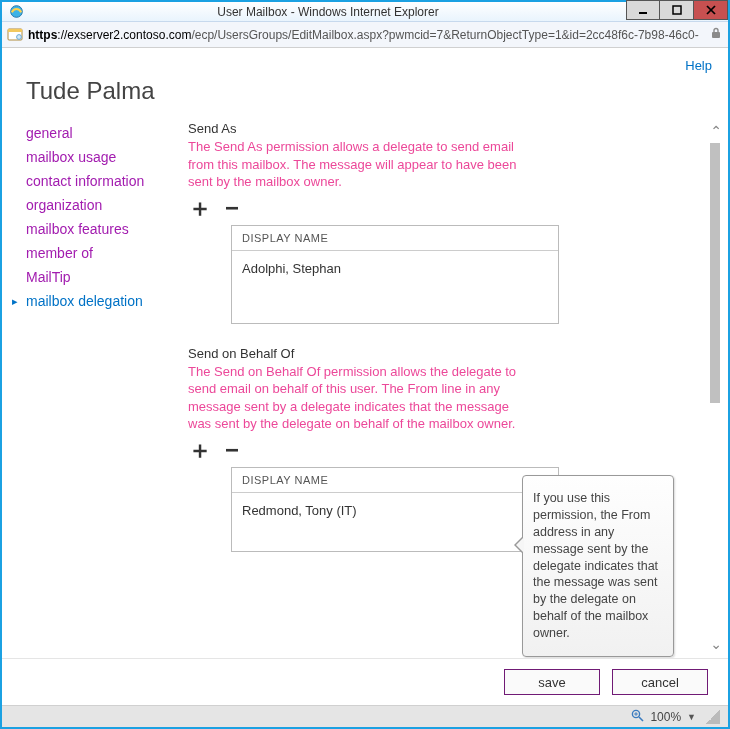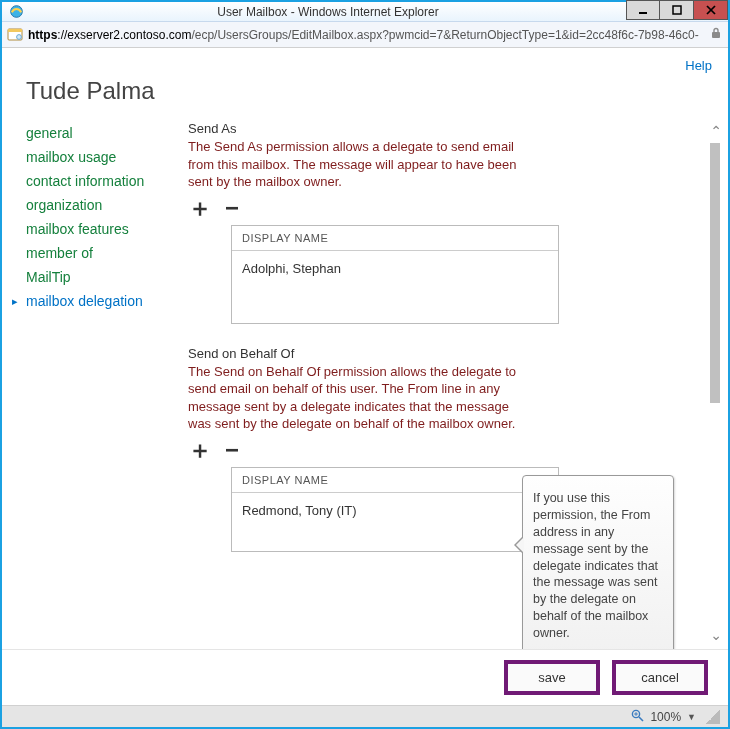--- a/index.html
+++ b/index.html
@@ -98,21 +98,21 @@
     position: relative;
     overflow: hidden;
   }
   
   .sidebar {
     width: 186px;
     padding-left: 24px;
   }
   .side-item {
     font-size: 14px;
-    color: #15803d;
+    color: #a21caf;
     padding: 4px 0;
     cursor: pointer;
     font-weight: 300;
   }
   .side-item.active {
     color: #0072c6;
     position: relative;
   }
   .side-item.active::before {
     content: "\25B8";
@@ -131,21 +131,21 @@
   }
   .section {
     margin-bottom: 22px;
   }
   .section-title {
     font-size: 13px;
     color: #333;
   }
   .section-desc {
     font-size: 13px;
-    color: #7f1d1d;
+    color: #ec4899;
     line-height: 1.35;
     max-width: 330px;
     margin: 2px 0 8px 0;
   }
   .addremove {
     display:flex; gap: 14px;
     margin: 4px 0 8px 0;
     font-size: 24px;
     line-height: 18px;
   }
@@ -228,22 +228,22 @@
     border-right: 8px solid #f6f6f6;
   }
   
   .footer {
     border-top: 1px solid #e5e5e5;
     padding: 10px 20px;
     display:flex; justify-content:flex-end; gap:12px;
   }
   .btn {
     min-width: 96px;
-    height: 35px;
-    border: 4px solid #701a75;
+    height: 26px;
+    border: 1px solid #701a75;
     background: #fafafa;
     font-size: 13px;
     color:#333;
     cursor:pointer;
   }
   
   .statusbar {
     height: 22px;
     border-top: 1px solid #d0d0d0;
     background: #e5e5e5;

